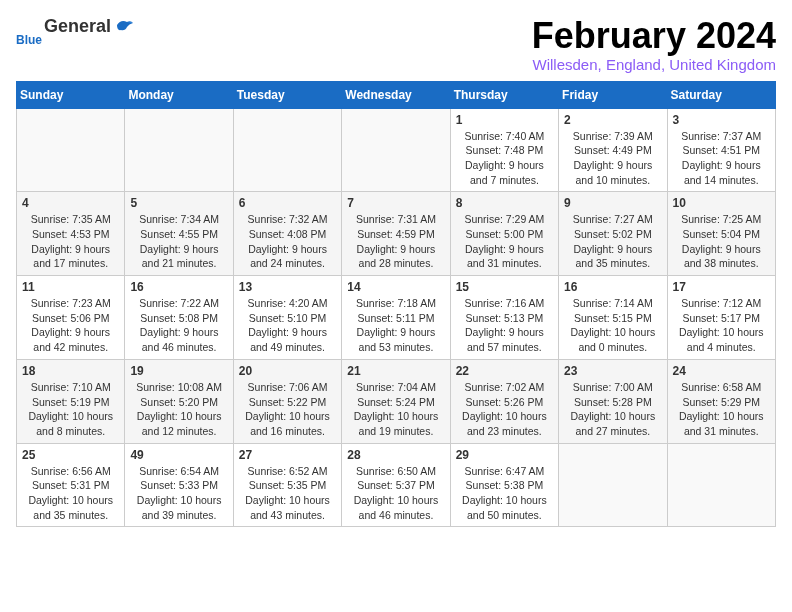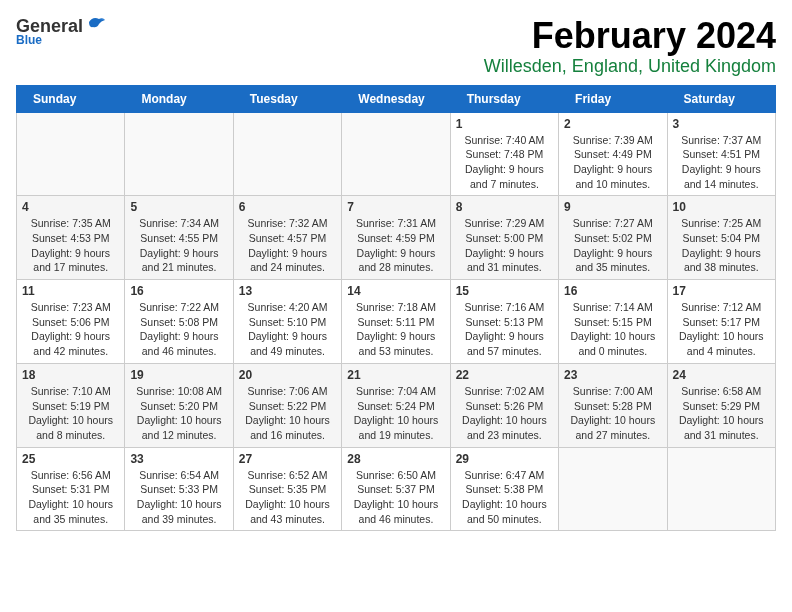--- a/index.html
+++ b/index.html
@@ -24,34 +24,34 @@
     .title-area {
       text-align: right;
     }
     .month-title {
       font-size: 36px;
       font-weight: bold;
       color: #000000;
       line-height: 1.1;
     }
     .location {
-      font-size: 18px;
-      color: #15803d;
+      font-size: 15px;
+      color: #8b5cf6;
       text-align: right;
     }
     table {
       width: 100%;
       border-collapse: collapse;
     }
     th {
       background-color: #1a6cc4;
       color: #fff;
       font-size: 12px;
       font-weight: bold;
-      padding: 6px 16px;
+      padding: 6px 3px;
       text-align: left;
       border: 1px solid #1a6cc4;
     }
     td {
       border: 1px solid #ccc;
       vertical-align: top;
       padding: 4px 5px;
       width: calc(100% / 7);
       min-height: 80px;
       font-size: 10.5px;
@@ -76,21 +76,21 @@
     }
     tr:nth-child(even) td.empty {
       background: #f0f0f0;
     }
   </style>
 </head>
 <body>
 
 <div class="header-area">
   <div class="logo">
-    <div style="display:flex; align-items:flex-start;">
+    <div style="display:flex; align-items:flex-end;margin-left:28px;">
       <span style="font-size:18px; font-weight:bold; color:#333;">General</span>
       <svg width="22" height="18" viewBox="0 0 22 18" style="margin-left:2px;">
         <path d="M4,6 Q8,0 14,3 Q18,1 20,4 Q16,5 14,8 Q12,12 8,11 Q4,12 4,6Z" fill="#1a6cc4"></path>
         <path d="M14,3 Q16,2 20,4 Q17,3 14,3Z" fill="#5aabff"></path>
       </svg>
     </div>
     <span style="font-size:12px; font-weight:bold; color:#1a6cc4; margin-top:-4px;">Blue</span>
   </div>
   <div class="title-area">
     <div class="month-title">February 2024</div>
@@ -155,21 +155,21 @@
         <div class="cell-content">
           <span>Sunrise: 7:34 AM</span><br>
           <span>Sunset: 4:55 PM</span><br>
           <span>Daylight: 9 hours and 21 minutes.</span>
         </div>
       </td>
         <td>
         <span class="day-num">6</span>
         <div class="cell-content">
           <span>Sunrise: 7:32 AM</span><br>
-          <span>Sunset: 4:57 PM</span><br>
+          <span>Sunset: 4:08 PM</span><br>
           <span>Daylight: 9 hours and 24 minutes.</span>
         </div>
       </td>
         <td>
         <span class="day-num">7</span>
         <div class="cell-content">
           <span>Sunrise: 7:31 AM</span><br>
           <span>Sunset: 4:59 PM</span><br>
           <span>Daylight: 9 hours and 28 minutes.</span>
         </div>
@@ -318,21 +318,21 @@
       <tr>
         <td>
         <span class="day-num">25</span>
         <div class="cell-content">
           <span>Sunrise: 6:56 AM</span><br>
           <span>Sunset: 5:31 PM</span><br>
           <span>Daylight: 10 hours and 35 minutes.</span>
         </div>
       </td>
         <td>
-        <span class="day-num">33</span>
+        <span class="day-num">49</span>
         <div class="cell-content">
           <span>Sunrise: 6:54 AM</span><br>
           <span>Sunset: 5:33 PM</span><br>
           <span>Daylight: 10 hours and 39 minutes.</span>
         </div>
       </td>
         <td>
         <span class="day-num">27</span>
         <div class="cell-content">
           <span>Sunrise: 6:52 AM</span><br>

